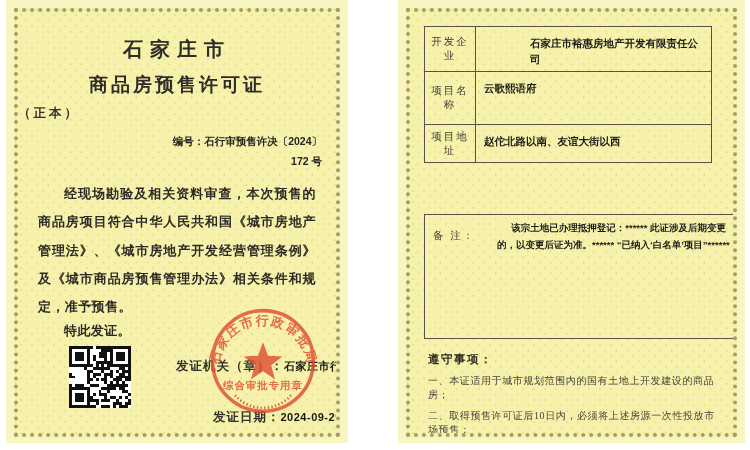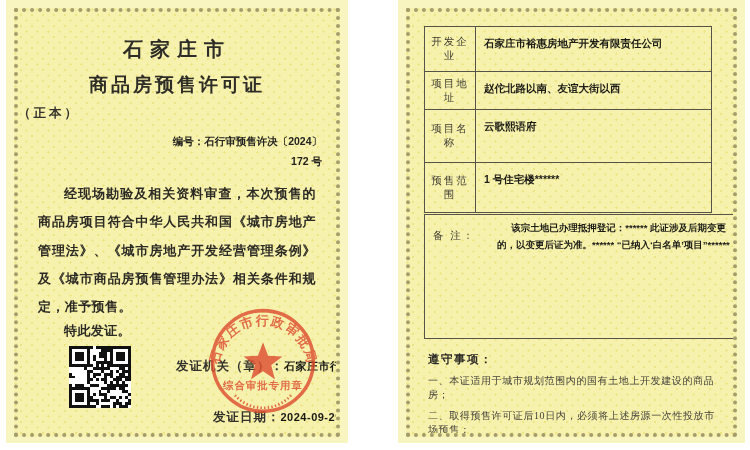--- a/index.html
+++ b/index.html
@@ -48,21 +48,21 @@
   .cert-table{position:absolute;left:14px;top:14px;width:286px;
     border:1px solid #56544a;}
   .trow{display:flex;border-bottom:1px solid #56544a;}
   .trow:last-child{border-bottom:none;}
   .tlabel{width:44px;min-width:44px;border-right:1px solid #56544a;
     display:flex;align-items:center;justify-content:center;
     font-size:10.5px;color:#403d33;letter-spacing:2px;text-align:center;
     padding:0 3px;}
   .tvalue{flex:1;padding:9px 8px 4px 8px;font-size:10.5px;font-weight:bold;
     color:#1b1a15;font-family:"Liberation Sans", sans-serif;line-height:1.5;}
-  .r1{height:44px;} .r2{height:52px;} .r3{height:37px;} .r4{height:49px;}
+  .r1{height:44px;gap:46px;} .r2{height:52px;} .r3{height:37px;} .r4{height:49px;}
   .remark-box{position:absolute;left:14px;top:202px;width:286px;height:123px;
     border:1px solid #56544a;padding-left:32px;}
   .remark-label{position:absolute;left:8px;top:14px;font-size:10.5px;
     color:#403d33;letter-spacing:2px;}
   .remark-text{margin:5px 6px 0 40px;font-size:9.5px;font-weight:bold;
     color:#1b1a15;font-family:"Liberation Sans", sans-serif;line-height:1.75;
     text-indent:1.5em;}
   .notes{position:absolute;left:18px;top:340px;right:14px;}
   .notes-title{font-size:11.5px;font-weight:bold;color:#2e2c26;
     letter-spacing:1.5px;}
@@ -357,32 +357,28 @@
 </div>
 
 <div class="page page-right">
   <div class="inner">
 
     <div class="cert-table">
       <div class="trow r1">
         <div class="tlabel">开发企业</div>
         <div class="tvalue">石家庄市裕惠房地产开发有限责任公司</div>
       </div>
+      <div class="trow r2">
+        <div class="tlabel">项目名称</div>
+        <div class="tvalue">云歌熙语府</div>
+      </div>
       <div class="trow r3">
         <div class="tlabel">项目地址</div>
         <div class="tvalue">赵佗北路以南、友谊大街以西</div>
       </div>
-      <div class="trow r2">
-        <div class="tlabel">项目名称</div>
-        <div class="tvalue">云歌熙语府</div>
-      </div>
-      <div class="trow r4">
-        <div class="tlabel">预售范围</div>
-        <div class="tvalue">1 号住宅楼******</div>
-      </div>
     </div>
 
     <div class="remark-box">
       <div class="remark-label">备 注：</div>
       <div class="remark-text">该宗土地已办理抵押登记：****** 此证涉及后期变更的，以变更后证为准。****** “已纳入‘白名单’项目”******</div>
     </div>
 
     <div class="notes">
       <div class="notes-title">遵守事项：</div>
       <div class="note-item">一、本证适用于城市规划范围内的国有土地上开发建设的商品房；</div>

